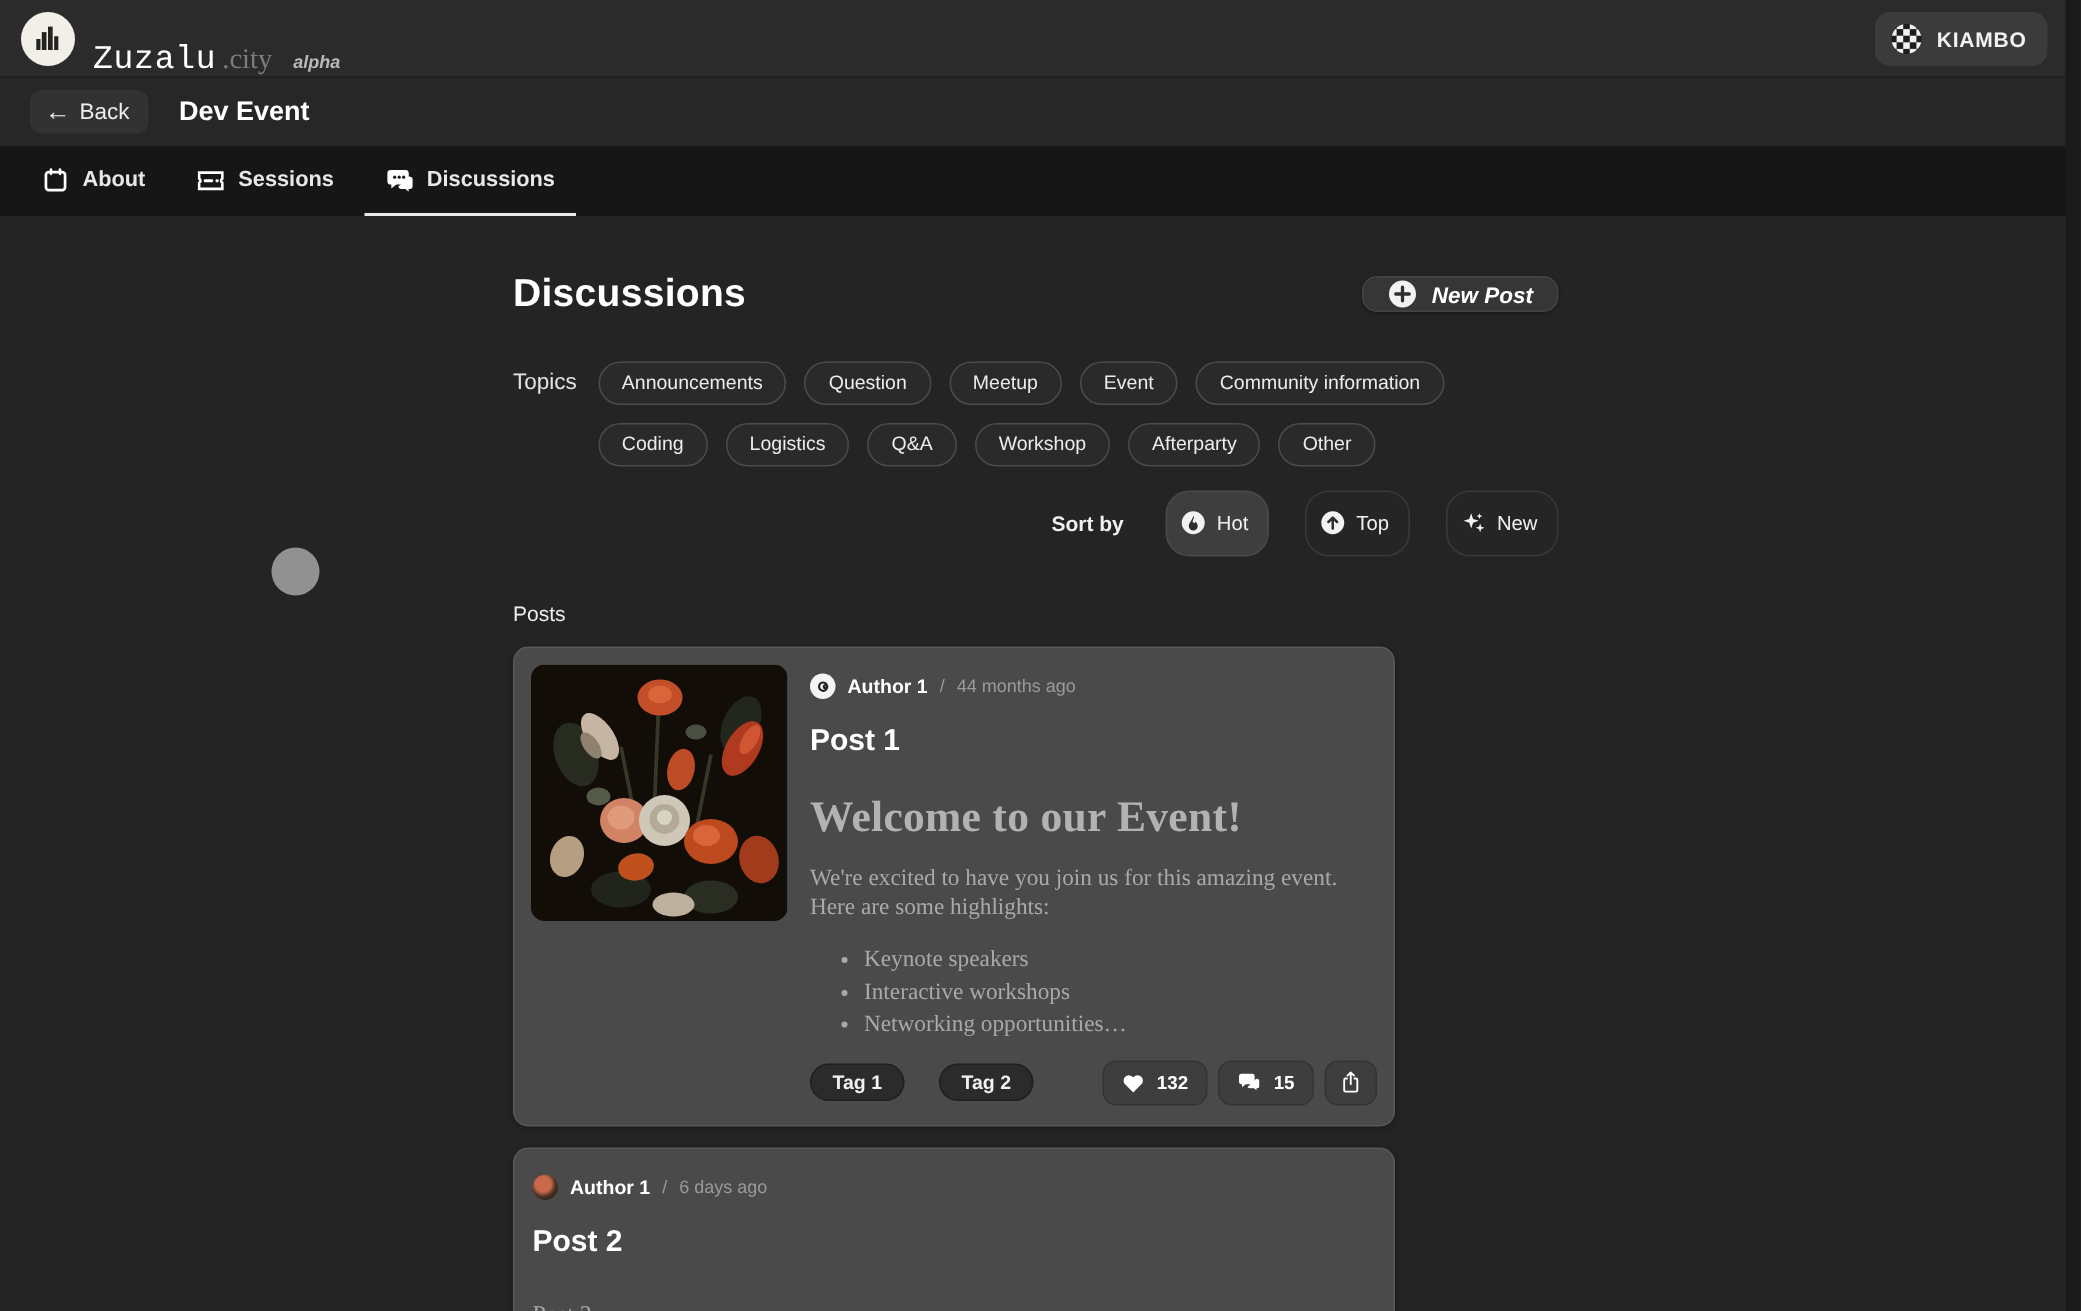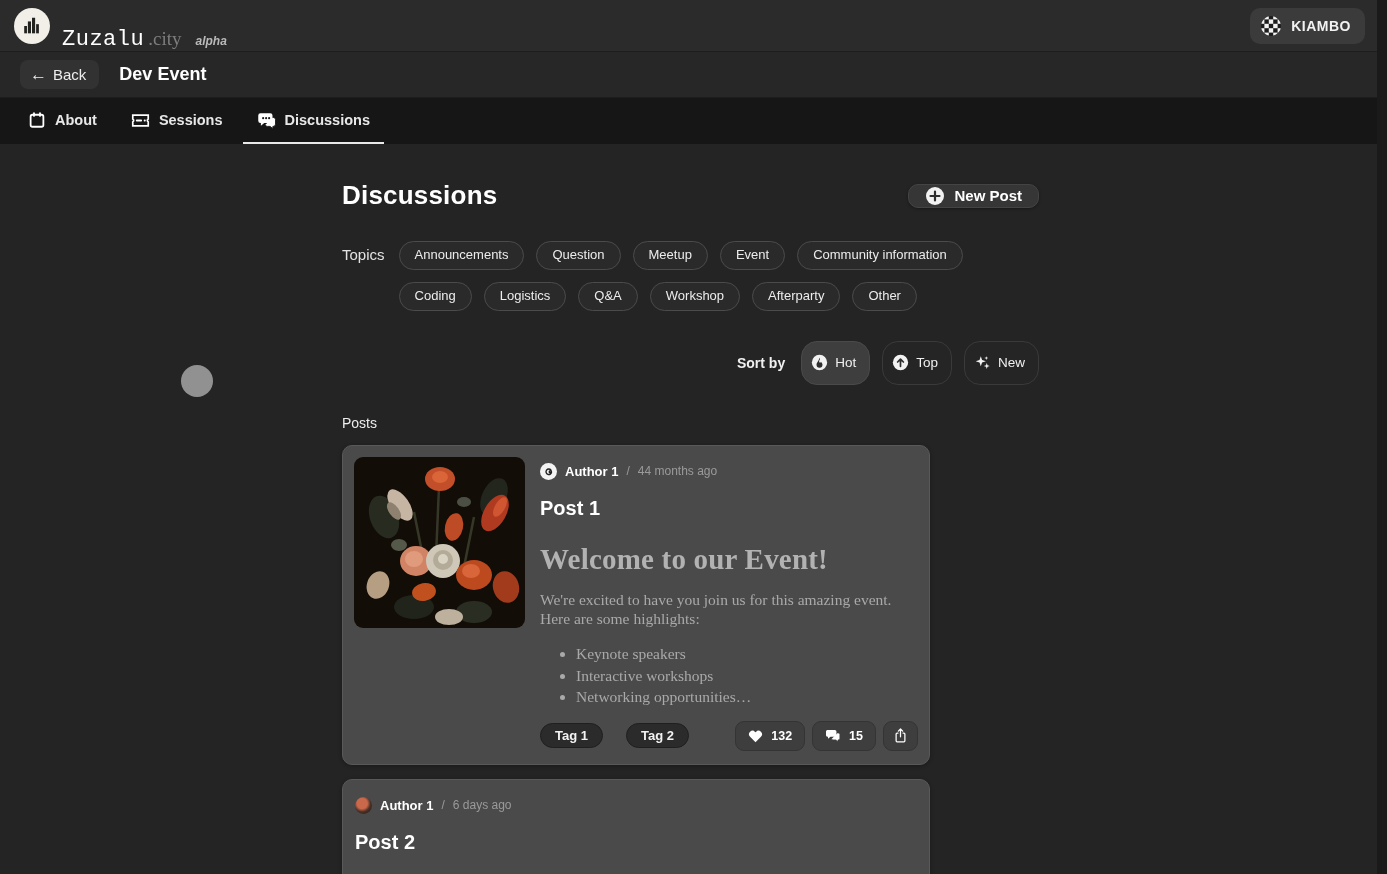--- a/index.html
+++ b/index.html
@@ -54,32 +54,33 @@
   }
   .tab.active { border-bottom:2px solid #e9e9e9; }
   .tab svg { flex:0 0 auto; }
   
   .main { position:relative; width:100%; height:730px; }
   .content { margin-left:342px; width:697px; padding-top:36px; }
   .title-row { display:flex; align-items:center; justify-content:space-between; }
   .main-title { font-size:26px; font-weight:600; letter-spacing:.2px; }
   .new-post-btn {
     background:#363636; border:1px solid #444; border-radius:10px; color:#fff;
-    display:flex; align-items:center; gap:9px; padding:1px 16px;
+    display:flex; align-items:flex-end; gap:9px; padding:1px 16px;
     font-size:15px; font-weight:bold; cursor:pointer;
     box-shadow:0 1px 3px rgba(0,0,0,.35);
+    font-style:italic;
   }
   .topics-row { display:flex; margin-top:30px; gap:14px; }
   .topics-label { font-size:15px; color:#e3e3e3; padding-top:5px; flex:0 0 auto; }
   .chips { display:flex; flex-wrap:wrap; gap:12px 12px; }
   .chip {
     background:#2a2a2a; border:1px solid #4b4b4b; border-radius:15px;
     color:#ececec; font-size:13px; padding:5px 15px; cursor:pointer; line-height:1.3;
   }
-  .sort-row { display:flex; align-items:center; justify-content:flex-end; gap:12px; margin-top:30px; }
+  .sort-row { display:flex; align-items:center; justify-content:flex-end; gap:24px; margin-top:16px; }
   .sort-label { font-size:14px; font-weight:600; color:#f0f0f0; margin-right:4px; }
   .sort-pill {
     display:flex; align-items:center; gap:7px; border-radius:16px; cursor:pointer;
     background:#252525; border:1px solid #3a3a3a; color:#f0f0f0;
     font-size:13.5px; font-weight:500; padding:4px 13px 4px 9px; height:44px;
   }
   .sort-pill.active { background:#3e3e3e; border-color:#4a4a4a; }
   .posts-label { font-size:14px; color:#ededed; margin-top:30px; }
   
   .post-card {

